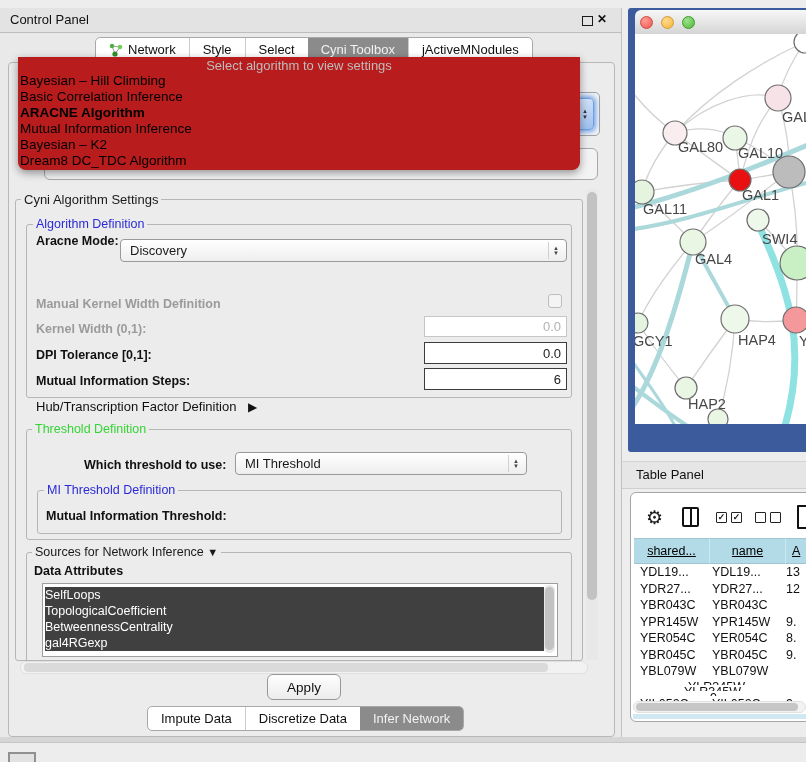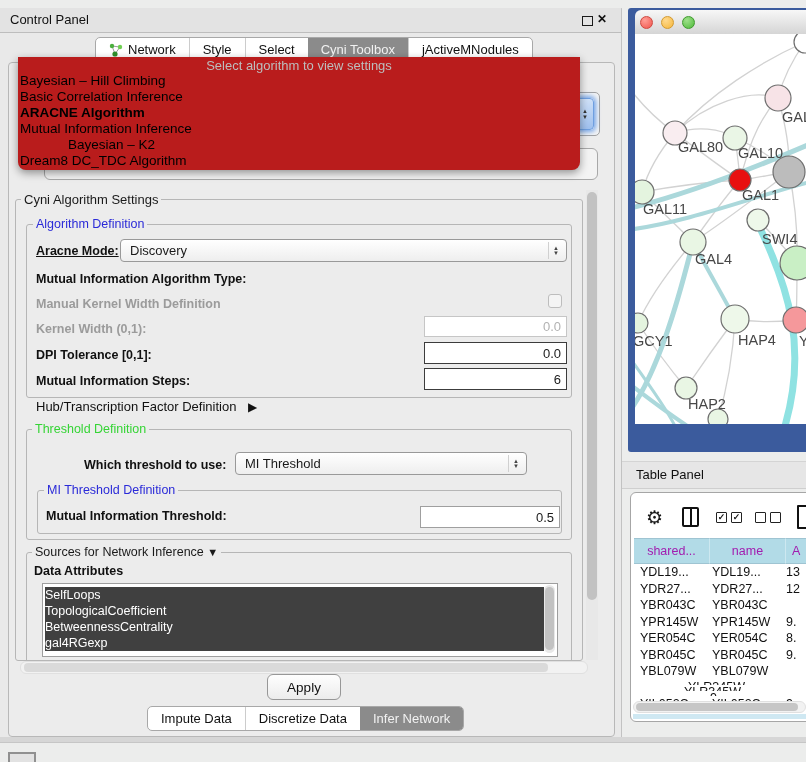--- a/index.html
+++ b/index.html
@@ -96,21 +96,21 @@
   .tp-title { left:636px; top:467px; font-size:13px; color:#111; }
   .tp-window { left:630px; top:492px; width:182px; height:228px; background:#ffffff;
     border:1px solid #a6a6a6; border-radius:6px; }
   .gear { font-size:19px; color:#1a1a1a; line-height:19px; }
   .colicon { width:17px; height:20px; border:2px solid #111; border-radius:2px; box-sizing:border-box; position:relative; }
   .colicon::after { content:""; position:absolute; left:50%; top:0; bottom:0; width:2px; background:#111; transform:translateX(-50%); }
   .cb { width:11px; height:11px; border:1.5px solid #222; border-radius:1px; box-sizing:border-box;
     font-size:9px; line-height:8px; font-weight:bold; text-align:center; color:#111; }
   .pageicon { width:16px; height:24px; border:2px solid #111; border-radius:1px; box-sizing:border-box; background:#fff; }
   .th { background:#b2dbe7; border-right:1px solid #cde8f0; border-top:1px solid #9fc4d2; border-bottom:1px solid #9fc4d2;
-    display:flex; align-items:center; justify-content:center; font-size:12.5px; color:#a21caf; box-sizing:border-box; }
+    display:flex; align-items:center; justify-content:center; font-size:12.5px; color:#000000; box-sizing:border-box;text-decoration:underline; }
   .td { font-size:12.5px; color:#111; white-space:nowrap; overflow:hidden; }
   .htrack { background:#f2f2f2; border-radius:6px; border:1px solid #e0e0e0; box-sizing:border-box; }
   .hthumb { background:#c6c6c6; border-radius:4px; }
   .tp-bluestrip { background:#cfe8f2; }
 </style>
 </head>
 <body>
 
 <div class="root">
 
@@ -154,30 +154,29 @@
       <span>▼</span>
     </div>
   <div class="abs frag-box"></div>
 
   <div class="abs group" style="left:15px; top:199px; width:566px; height:460px;"></div>
   <div class="abs gtitle t-black" style="left:21px; top:192px; font-size:13px;">Cyni Algorithm Settings</div>
 
   <div class="abs group" style="left:26px; top:224px; width:544px; height:172px;"></div>
   <div class="abs gtitle t-blue" style="left:33px; top:217px;">Algorithm Definition</div>
 
-  <div class="abs lbl" style="left:36px; top:244px;text-decoration:underline;">Aracne Mode:</div>
+  <div class="abs lbl" style="left:36px; top:234px;">Aracne Mode:</div>
   <div class="abs combo" style="left:120px; top:239px; width:447px; height:23px;">
     <span>Discovery</span>
     <span class="arrows">
         <span>▲</span>
         <span>▼</span>
       </span>
   </div>
 
-  <div class="abs lbl" style="left:36px; top:272px;">Mutual Information Algorithm Type:</div>
 
   <div class="abs lbl dis" style="left:36px; top:297px;">Manual Kernel Width Definition</div>
   <div class="abs checkbox" style="left:548px; top:294px;"></div>
 
   <div class="abs lbl dis" style="left:36px; top:322px;">Kernel Width (0,1):</div>
   <div class="abs tf dis" style="left:424px; top:316px; width:143px; height:21px;">0.0</div>
 
   <div class="abs lbl" style="left:36px; top:348px;">DPI Tolerance [0,1]:</div>
   <div class="abs tf strong" style="left:424px; top:342px; width:143px; height:22px;">0.0</div>
 
@@ -197,21 +196,20 @@
     <span>MI Threshold</span>
     <span class="arrows">
         <span>▲</span>
         <span>▼</span>
       </span>
   </div>
 
   <div class="abs group" style="left:37px; top:490px; width:523px; height:42px;"></div>
   <div class="abs gtitle t-blue" style="left:44px; top:483px;">MI Threshold Definition</div>
   <div class="abs lbl" style="left:46px; top:509px;">Mutual Information Threshold:</div>
-  <div class="abs tf strong" style="left:420px; top:506px; width:140px; height:22px; border-color:#9f9f9f;">0.5</div>
 
   <div class="abs group" style="left:26px; top:552px; width:544px; height:116px;"></div>
   <div class="abs gtitle t-black" style="left:32px; top:545px;">
     <span>Sources for Network Inference</span>
     <span style="font-size:11px;">▼</span>
   </div>
   <div class="abs lbl" style="left:34px; top:564px;">Data Attributes</div>
 
   <div class="abs attr-list" style="left:42px; top:583px; width:514px; height:72px;">
     <div style="height:3px;"></div>
@@ -242,21 +240,21 @@
         <span>Infer Network</span>
       </div>
   </div>
 
   <div class="abs popup">
     <div class="abs popup-prompt">Select algorithm to view settings</div>
     <div class="abs popup-item" style="top:16px;">Bayesian – Hill Climbing</div>
     <div class="abs popup-item bold" style="top:48px;">ARACNE Algorithm</div>
     <div class="abs popup-item" style="top:32px;">Basic Correlation Inference</div>
     <div class="abs popup-item" style="top:64px;">Mutual Information Inference</div>
-    <div class="abs popup-item" style="top:80px;margin-left:48px;">Bayesian – K2</div>
+    <div class="abs popup-item" style="top:80px;">Bayesian – K2</div>
     <div class="abs popup-item" style="top:96px;">Dream8 DC_TDC Algorithm</div>
   </div>
 
   <div class="abs net-frame"></div>
   <div class="abs net-titlebar"></div>
   <div class="abs light" style="left:640px; top:16px; background:radial-gradient(circle at 35% 30%, #ff9e96, #f0544c); border:1px solid #cf4840;"></div>
   <div class="abs light" style="left:661px; top:16px; background:radial-gradient(circle at 35% 30%, #ffd98e, #f5b73c); border:1px solid #d39a2f;"></div>
   <div class="abs light" style="left:682px; top:16px; background:radial-gradient(circle at 35% 30%, #9fe08b, #4fbb3a); border:1px solid #3f9a2e;"></div>
 
   <div class="abs net-canvas">

